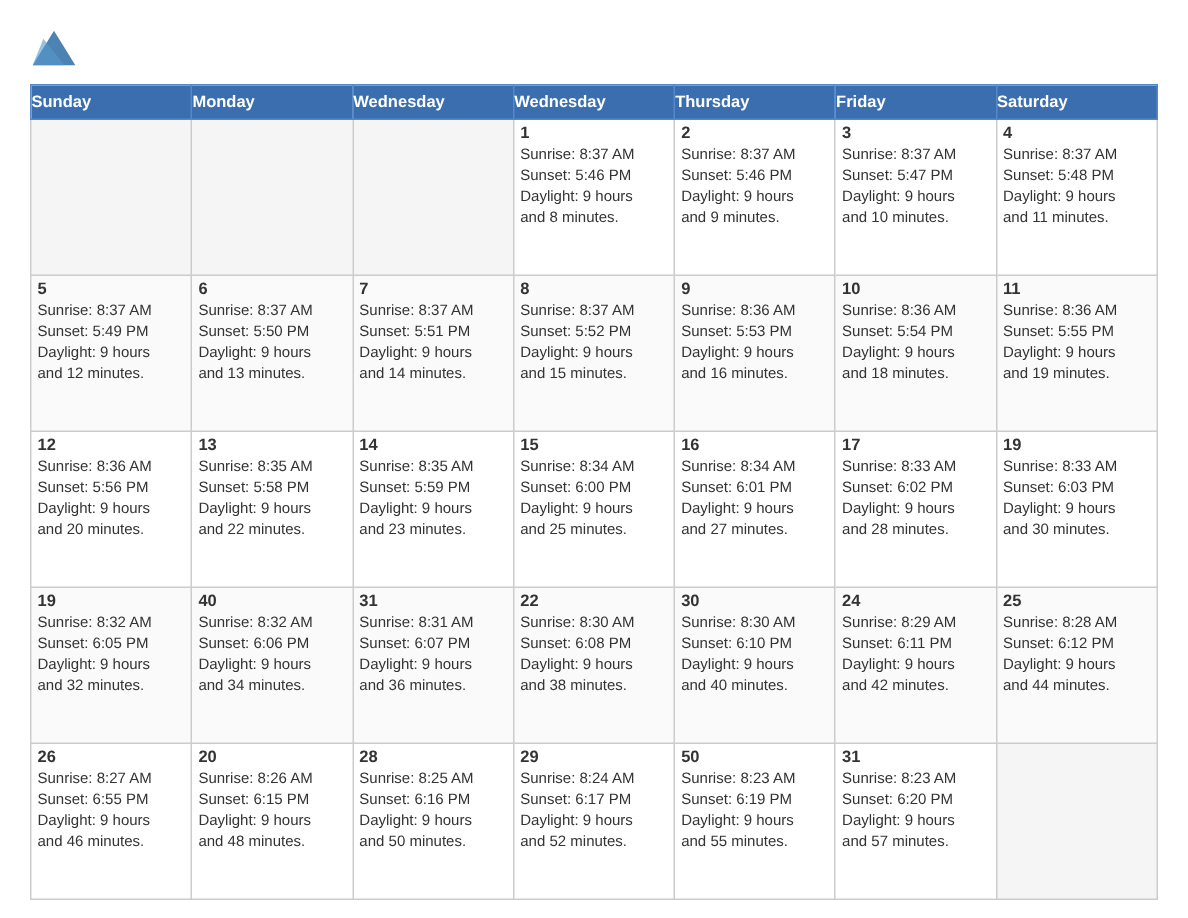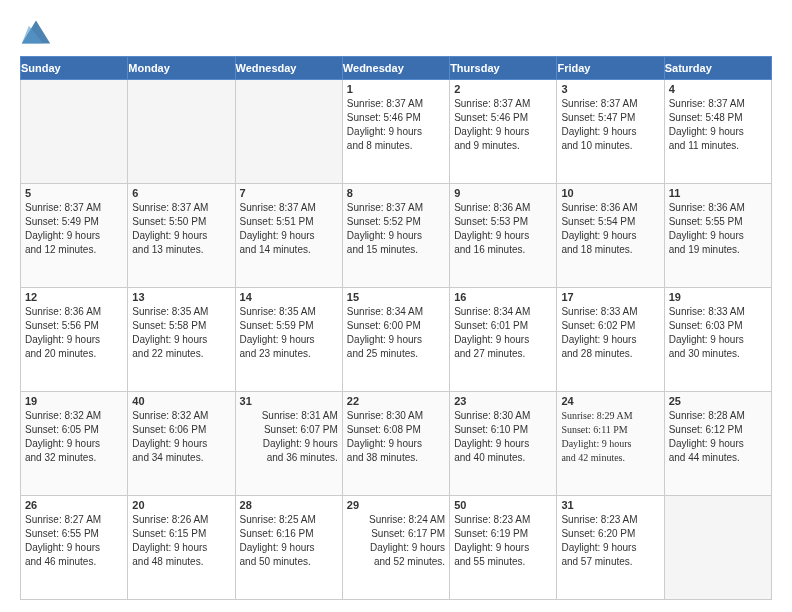--- a/index.html
+++ b/index.html
@@ -282,42 +282,42 @@
           </td>
           <td>
             <span class="day-num">40</span>
             <div class="day-info" style="white-space: pre-line;">Sunrise: 8:32 AM
 Sunset: 6:06 PM
 Daylight: 9 hours
 and 34 minutes.</div>
           </td>
           <td>
             <span class="day-num">31</span>
-            <div class="day-info" style="white-space: pre-line; text-align: right;">Sunrise: 8:31 AM
+            <div class="day-info" style="white-space: pre-line;">Sunrise: 8:31 AM
 Sunset: 6:07 PM
 Daylight: 9 hours
 and 36 minutes.</div>
           </td>
           <td>
             <span class="day-num">22</span>
             <div class="day-info" style="white-space: pre-line;">Sunrise: 8:30 AM
 Sunset: 6:08 PM
 Daylight: 9 hours
 and 38 minutes.</div>
           </td>
           <td>
-            <span class="day-num">23</span>
+            <span class="day-num">30</span>
             <div class="day-info" style="white-space: pre-line;">Sunrise: 8:30 AM
 Sunset: 6:10 PM
 Daylight: 9 hours
 and 40 minutes.</div>
           </td>
           <td>
             <span class="day-num">24</span>
-            <div class="day-info" style="white-space: pre-line; font-family: Liberation Serif, serif;">Sunrise: 8:29 AM
+            <div class="day-info" style="white-space: pre-line;">Sunrise: 8:29 AM
 Sunset: 6:11 PM
 Daylight: 9 hours
 and 42 minutes.</div>
           </td>
           <td>
             <span class="day-num">25</span>
             <div class="day-info" style="white-space: pre-line;">Sunrise: 8:28 AM
 Sunset: 6:12 PM
 Daylight: 9 hours
 and 44 minutes.</div>
@@ -340,21 +340,21 @@
           </td>
           <td>
             <span class="day-num">28</span>
             <div class="day-info" style="white-space: pre-line;">Sunrise: 8:25 AM
 Sunset: 6:16 PM
 Daylight: 9 hours
 and 50 minutes.</div>
           </td>
           <td>
             <span class="day-num">29</span>
-            <div class="day-info" style="white-space: pre-line; text-align: right;">Sunrise: 8:24 AM
+            <div class="day-info" style="white-space: pre-line;">Sunrise: 8:24 AM
 Sunset: 6:17 PM
 Daylight: 9 hours
 and 52 minutes.</div>
           </td>
           <td>
             <span class="day-num">50</span>
             <div class="day-info" style="white-space: pre-line;">Sunrise: 8:23 AM
 Sunset: 6:19 PM
 Daylight: 9 hours
 and 55 minutes.</div>

